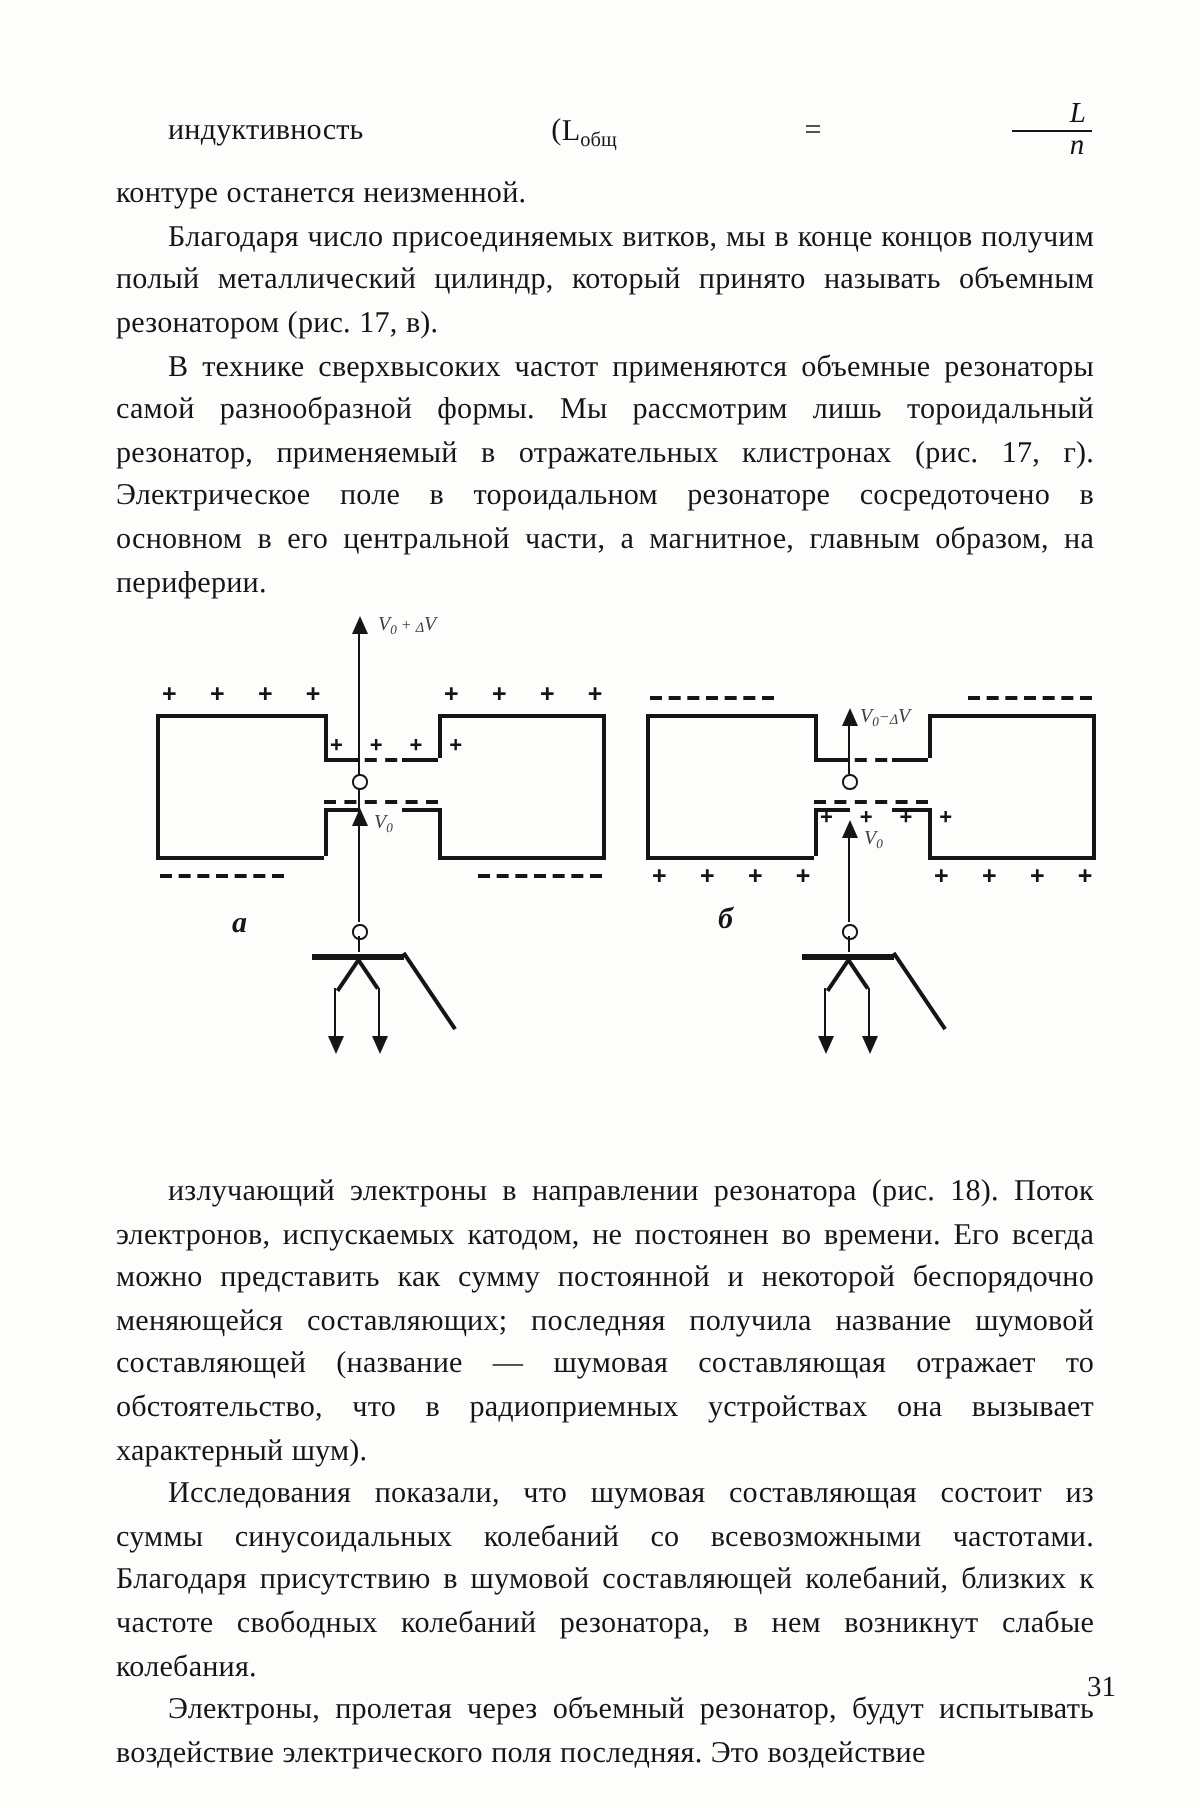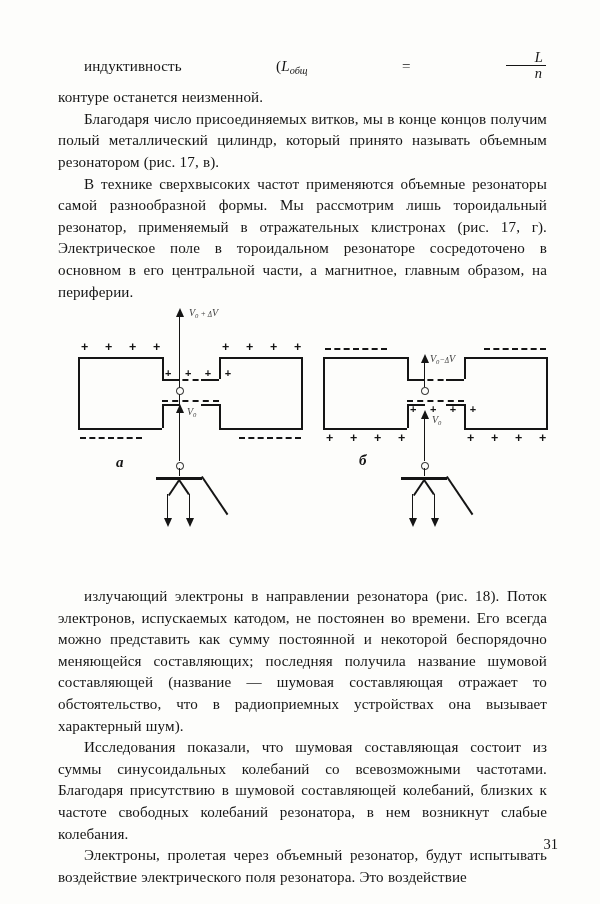--- a/index.html
+++ b/index.html
@@ -39,21 +39,21 @@
     display: inline-block;
     vertical-align: -0.48em;
     text-align: center;
     font-style: italic;
     line-height: 1.03;
     margin: 0 1px;
   }
   .frac .num { display: block; padding: 0 3px; font-size: 14.5px; }
   .frac .bar { display: block; border-top: 1.3px solid #151515; height: 0; }
   .frac .den { display: block; padding: 0 3px; font-size: 14.5px; }
-  .ital { font-style: italic; }
+  .ital { }
   .sub { font-size: 0.68em; vertical-align: -0.28em; letter-spacing: 0; }
 
   
   #figure {
     position: absolute;
     left: 58px;
     top: 296px;
     width: 489px;
     height: 238px;
   }
@@ -302,18 +302,18 @@
       <div class="arrowhead-down" style="left:128px; top:222px;"></div>
 
       <div class="panel-letter" style="left:56px; top:156px;">б</div>
     </div>
   </div>
 
 
   <div class="body-col" style="top:586px;">
     <p class="para">излучающий электроны в направлении резонатора (рис. 18). Поток электронов, испускаемых катодом, не постоянен во времени. Его всегда можно представить как сумму постоянной и некоторой беспорядочно меняющейся составляющих; последняя получила название шумовой составляющей (название — шумовая составляющая отражает то обстоятельство, что в радиоприемных устройствах она вызывает характерный шум).</p>
     <p class="para">Исследования  показали, что шумовая составляющая состоит из суммы синусоидальных колебаний со всевозможными частотами. Благодаря присутствию в шумовой составляющей колебаний, близких к частоте свободных колебаний резонатора, в нем возникнут слабые колебания.</p>
-    <p class="para">Электроны, пролетая через объемный резонатор, будут испытывать воздействие электрического поля резонатора. Это воздействие</p>
+    <p class="para">Электроны, пролетая через объемный резонатор, будут испытывать воздействие электрического поля последняя. Это воздействие</p>
   </div>
 
   <div id="page-number">31</div>
 
 </div>
 
 </body></html>

